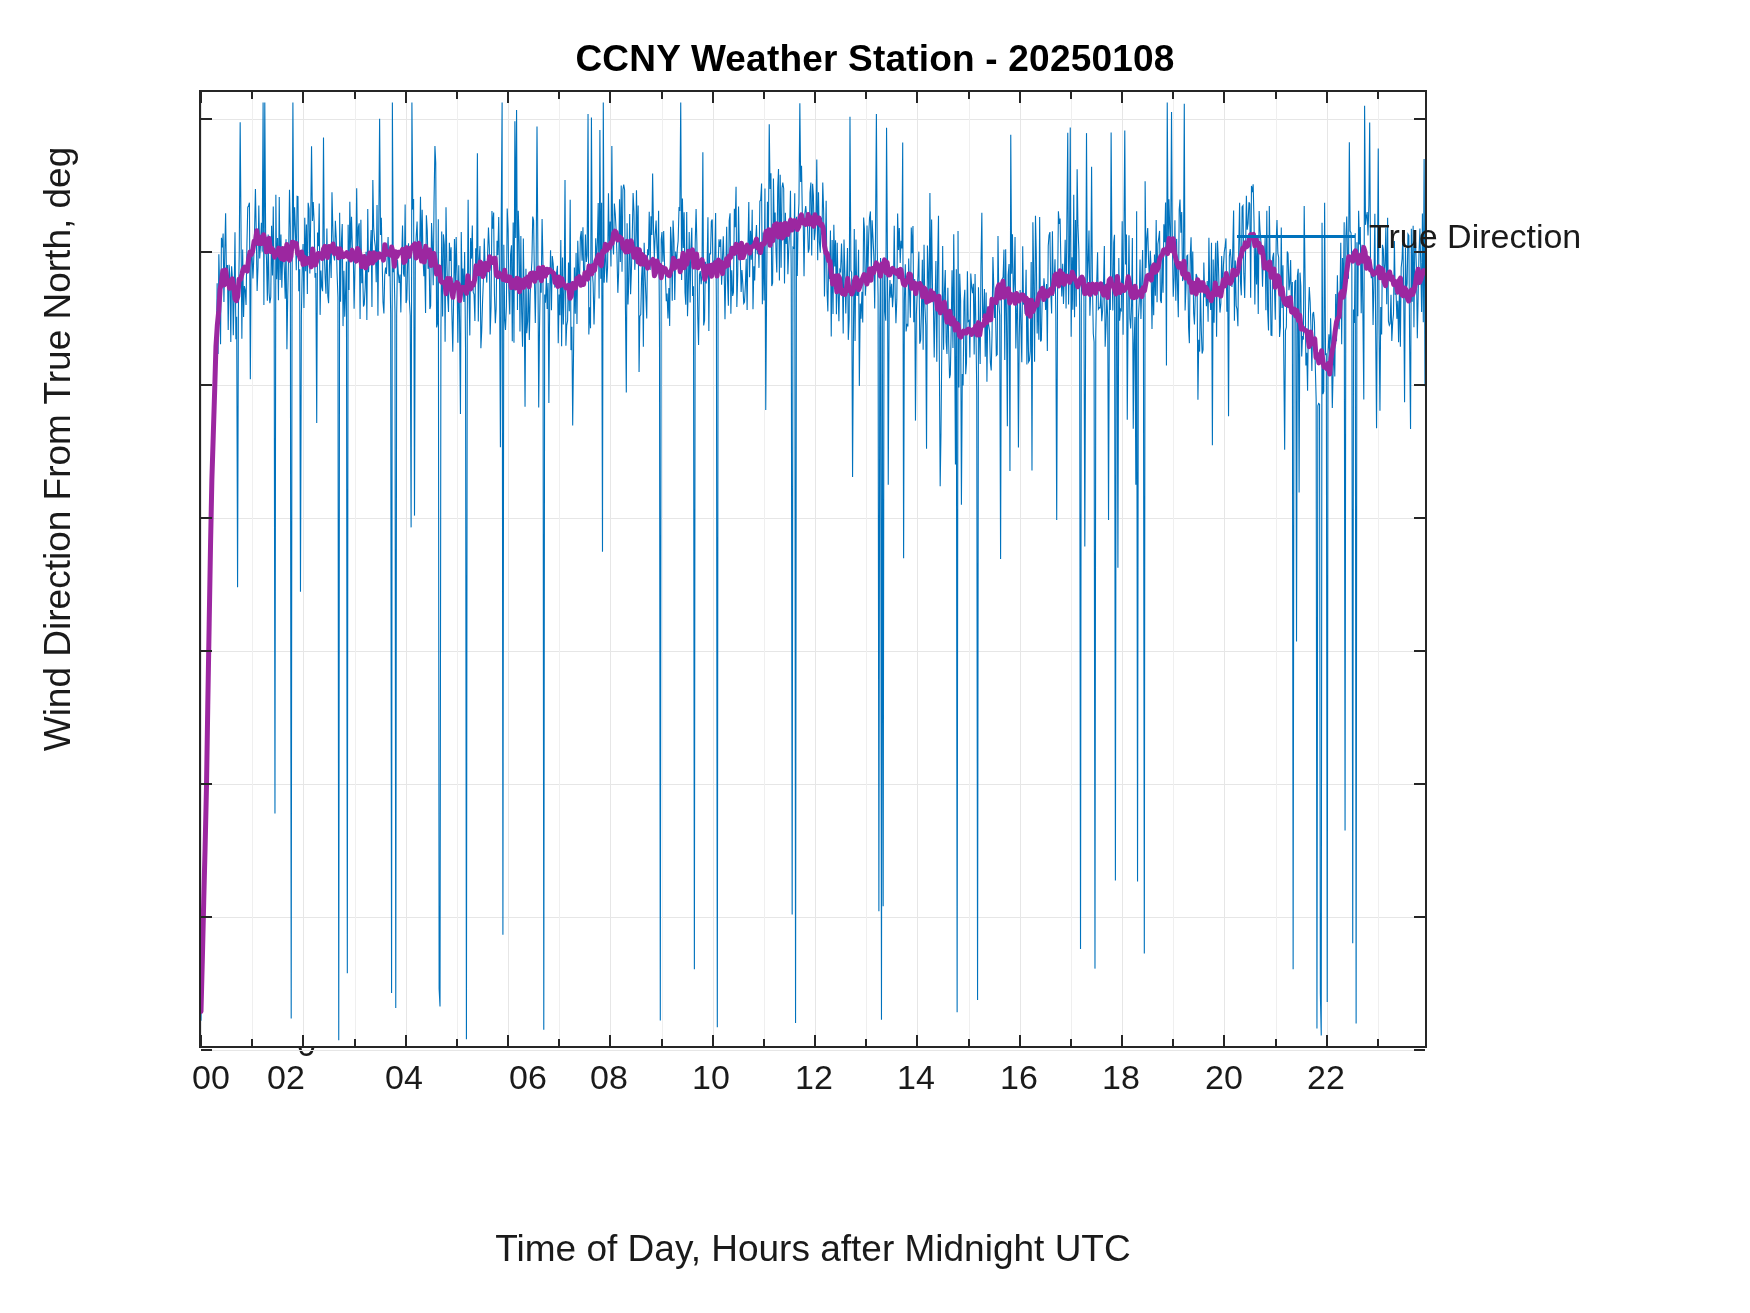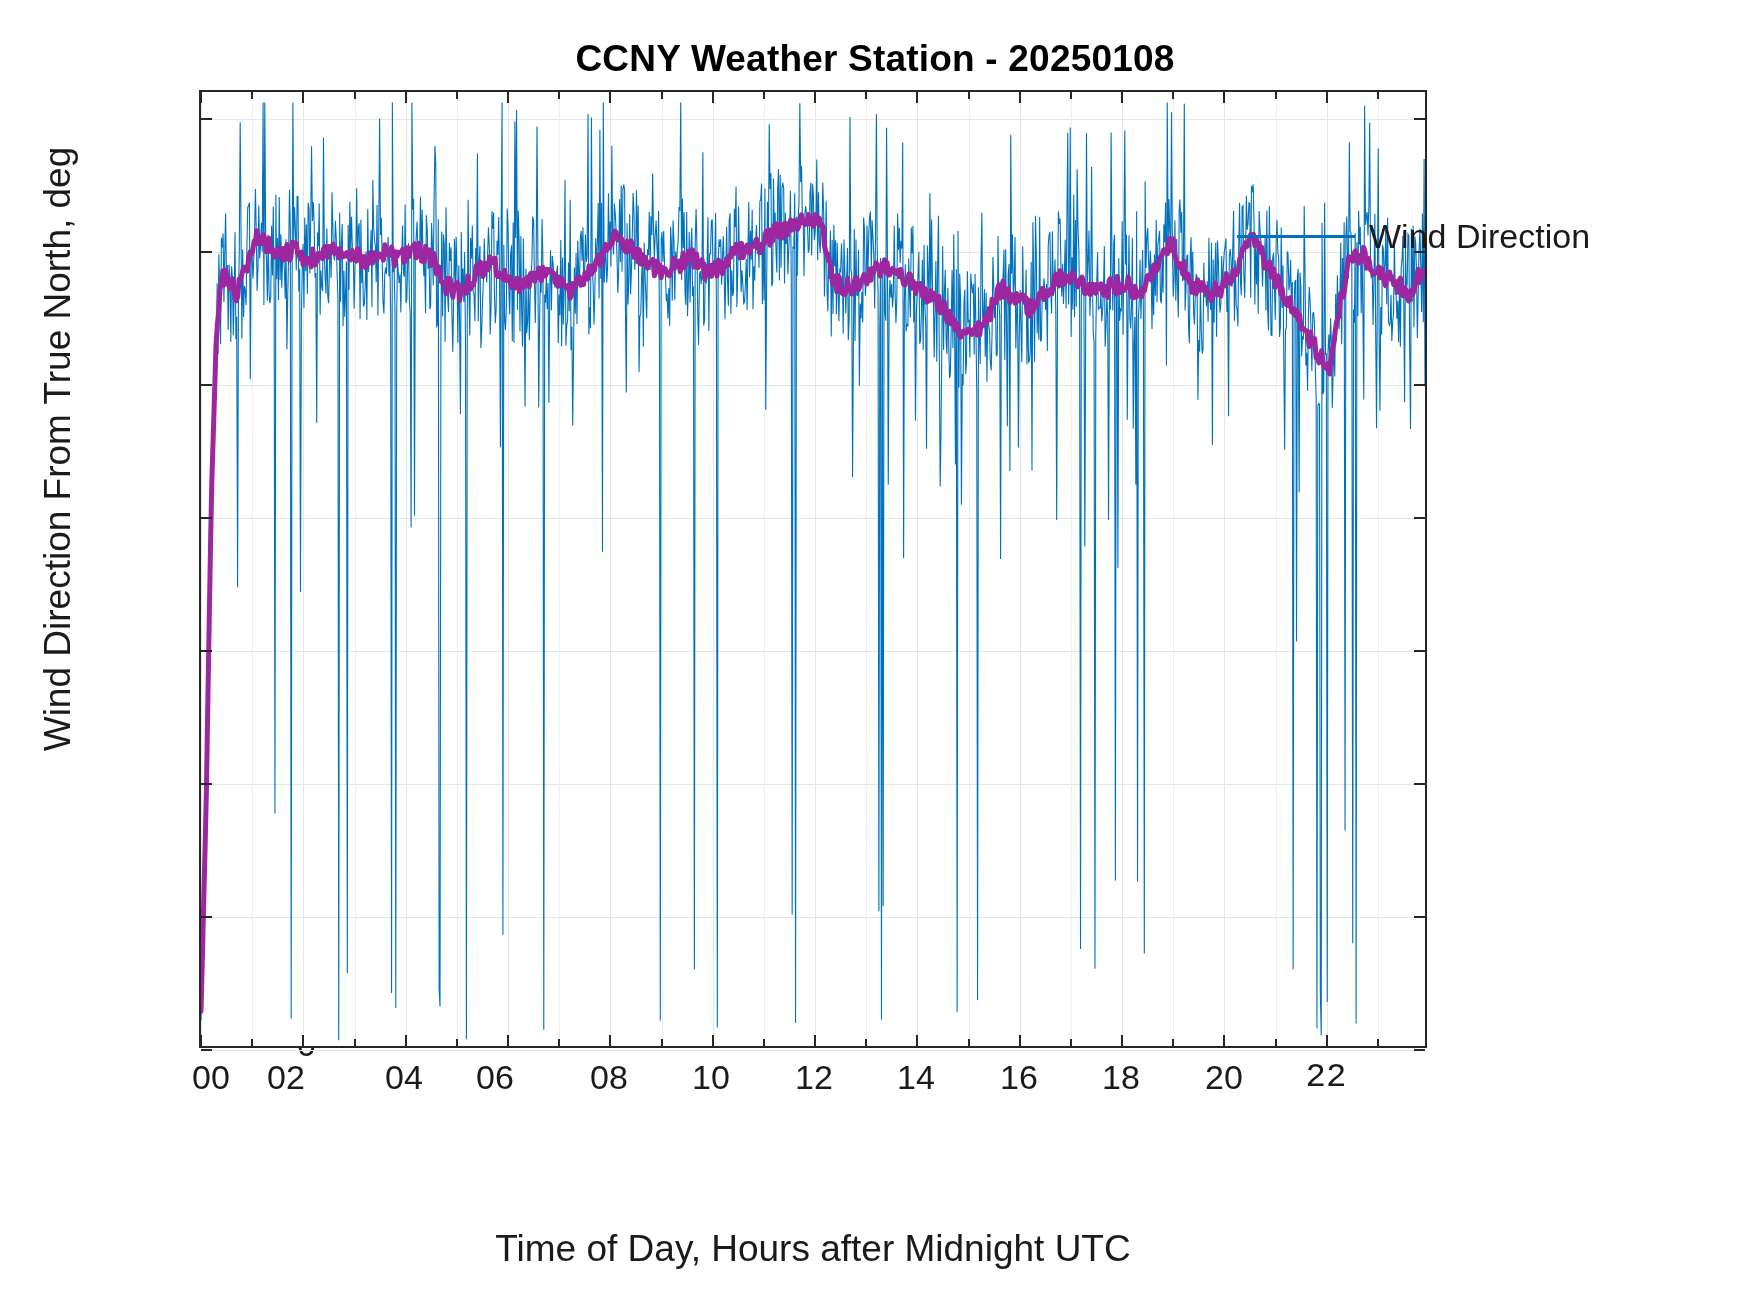--- a/index.html
+++ b/index.html
@@ -64,29 +64,29 @@
   <div class="ytick" style="top:379px;">250</div>
   <div class="ytick" style="top:512px;">200</div>
   <div class="ytick" style="top:645px;">150</div>
   <div class="ytick" style="top:778px;">100</div>
   <div class="ytick" style="top:911px;">50</div>
   <div class="ytick" style="top:1044px;">0</div>
 
   <div class="xtick" style="left:211px;">00</div>
   <div class="xtick" style="left:286px;">02</div>
   <div class="xtick" style="left:404px;">04</div>
-  <div class="xtick" style="left:495px;">06</div>
+  <div class="xtick" style="left:528px;">06</div>
   <div class="xtick" style="left:609px;">08</div>
   <div class="xtick" style="left:711px;">10</div>
   <div class="xtick" style="left:814px;">12</div>
   <div class="xtick" style="left:916px;">14</div>
   <div class="xtick" style="left:1019px;">16</div>
   <div class="xtick" style="left:1121px;">18</div>
   <div class="xtick" style="left:1224px;">20</div>
-  <div class="xtick" style="left:1326px;font-family:Liberation Mono, monospace;">22</div>
+  <div class="xtick" style="left:1326px;">22</div>
 
   <div id="axes">
     <div id="gridlayer">
         <div class="gridh" style="top: 958px;"></div>
         <div class="gridh" style="top: 824.944px;"></div>
         <div class="gridh" style="top: 691.889px;"></div>
         <div class="gridh" style="top: 558.833px;"></div>
         <div class="gridh" style="top: 425.778px;"></div>
         <div class="gridh" style="top: 292.722px;"></div>
         <div class="gridh" style="top: 159.667px;"></div>
@@ -184,20 +184,20 @@
         <div class="xtickmark" style="left: 971.167px; height: 7px;"></div>
         <div class="xtickmark t" style="left: 971.167px; height: 7px;"></div>
         <div class="xtickmark" style="left: 1073.5px; height: 7px;"></div>
         <div class="xtickmark t" style="left: 1073.5px; height: 7px;"></div>
         <div class="xtickmark" style="left: 1175.83px; height: 7px;"></div>
         <div class="xtickmark t" style="left: 1175.83px; height: 7px;"></div>
       </div>
 
     <div id="legend">
       <span class="swatch"></span>
-      <span class="ltext">Wind Direction</span>
+      <span class="ltext">True Direction</span>
     </div>
   </div>
 
   <div id="ylabel">Wind Direction From True North, deg</div>
   <div id="xlabel">Time of Day, Hours after Midnight UTC</div>
 
 </div>
 
 </body></html>

